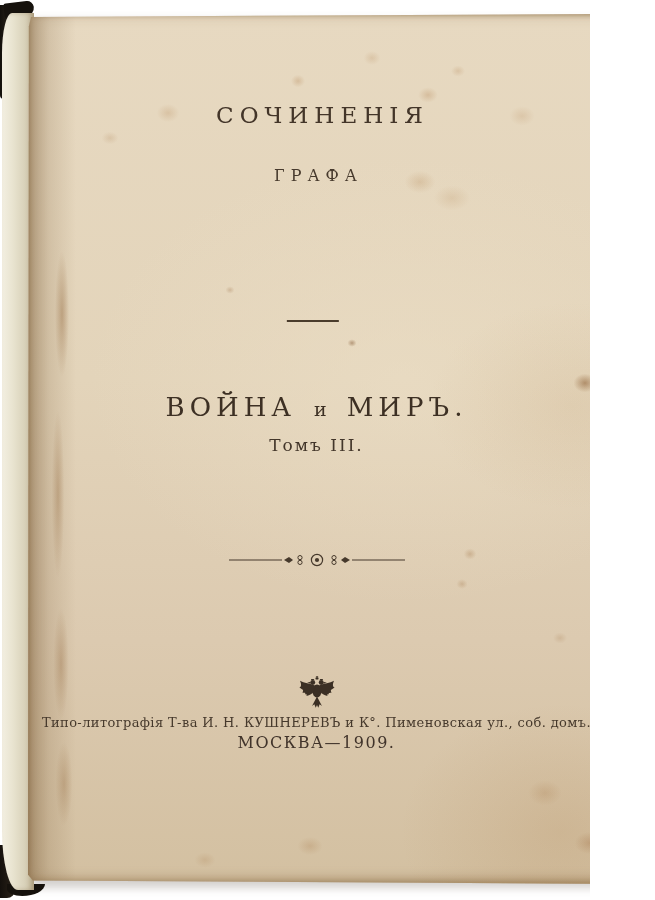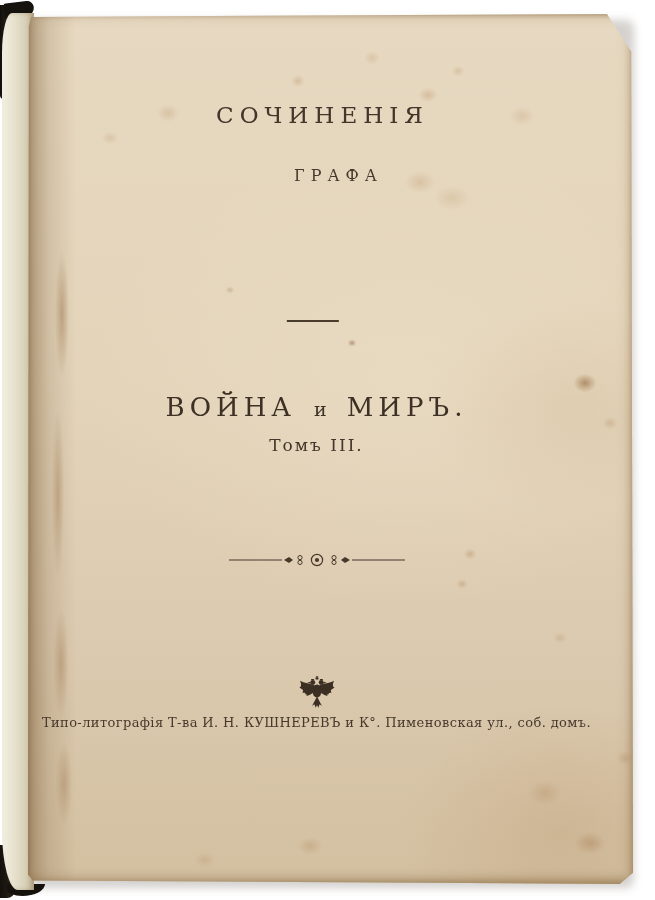--- a/index.html
+++ b/index.html
@@ -1,17 +1,17 @@
 <!DOCTYPE html>
 <html><head>
 <meta charset="utf-8">
 <style>
   html,body{margin:0;padding:0;background:#ffffff;}
   .scene{
-    position:relative;width:655px;height:900px;overflow:hidden;
+    position:relative;width:590px;height:900px;overflow:hidden;
     background:#ffffff;
     font-family:"DejaVu Serif","Liberation Serif",serif;
   }
   
   .spine-top{
     position:absolute;left:0;top:5px;width:13px;height:94px;
     background:linear-gradient(90deg,#120f0b,#2a231a 70%,#3a3226);
     border-radius:0 0 7px 4px;
   }
   .spine-top-corner{
@@ -83,21 +83,21 @@
       radial-gradient(18px 13px at 282px 832px, rgba(160,110,60,.22), rgba(160,110,60,0) 70%),
       radial-gradient(15px 11px at 177px 846px, rgba(160,110,60,.18), rgba(160,110,60,0) 70%),
       radial-gradient(12px 9px  at 82px 124px,  rgba(160,110,60,.18), rgba(160,110,60,0) 70%),
       radial-gradient(200px 160px at 88% 94%,   rgba(170,125,75,.18), rgba(170,125,75,0) 80%),
       radial-gradient(180px 130px at 90% 45%,   rgba(180,140,90,.12), rgba(180,140,90,0) 80%);
   }
   
   .content{position:absolute;left:0;right:28px;top:0;height:100%;color:#40332a;}
   .line{position:absolute;width:100%;text-align:center;white-space:nowrap;}
   .series-title{top:88px;font-size:23px;letter-spacing:6px;padding-left:6px;color:#433529;}
-  .author-prefix{top:152px;font-size:16px;letter-spacing:6px;padding-left:22px;color:#473a2d;}
+  .author-prefix{top:152px;font-size:16px;letter-spacing:6px;padding-left:2px;color:#473a2d;}
   .author-name{top:197px;font-size:37px;font-weight:bold;letter-spacing:2px;color:#3a2e22;}
   .short-rule{position:absolute;top:306px;left:50%;transform:translateX(-58%);width:52px;height:2px;background:#4a3c2c;}
   .work-title{top:378px;font-size:26px;letter-spacing:5px;color:#3d3024;}
   .work-title .conj{font-size:19px;letter-spacing:2px;}
   .volume{top:421px;font-size:17px;letter-spacing:2px;color:#43362a;}
   .divider{position:absolute;top:538px;left:50%;transform:translateX(-50%);width:178px;height:16px;}
   .emblem{position:absolute;top:662px;left:50%;transform:translateX(-50%);width:38px;height:34px;}
   .imprint-line{top:701px;font-size:13px;letter-spacing:.4px;color:#46392c;}
   .imprint-city{top:719px;font-size:16px;letter-spacing:1.5px;color:#40332a;}
 </style>
@@ -165,16 +165,17 @@
             <path d="M34 17 C44 12,54 12,61 8 C58 15,59 18,62 20 C56 23,54 24,57 28 C51 29,48 29,50 34 C44 33,40 30,37 26 Z"></path>
             <path d="M32 35 L23.5 51 L27.5 48 L29.8 54 L32 49.5 L34.2 54 L36.5 48 L40.5 51 Z"></path>
             <circle cx="13.5" cy="30" r="1.7"></circle>
             <circle cx="50.5" cy="30" r="1.7"></circle>
           </g>
         </svg>
       </div>
 
       <div class="line imprint-line">Типо-литографія Т-ва И. Н. КУШНЕРЕВЪ и К°. Пименовская ул., соб. домъ.</div>
 
+      <div class="line imprint-city">МОСКВА—1909.</div>
 
     </div>
   </div>
 </div>
 
 </body></html>

